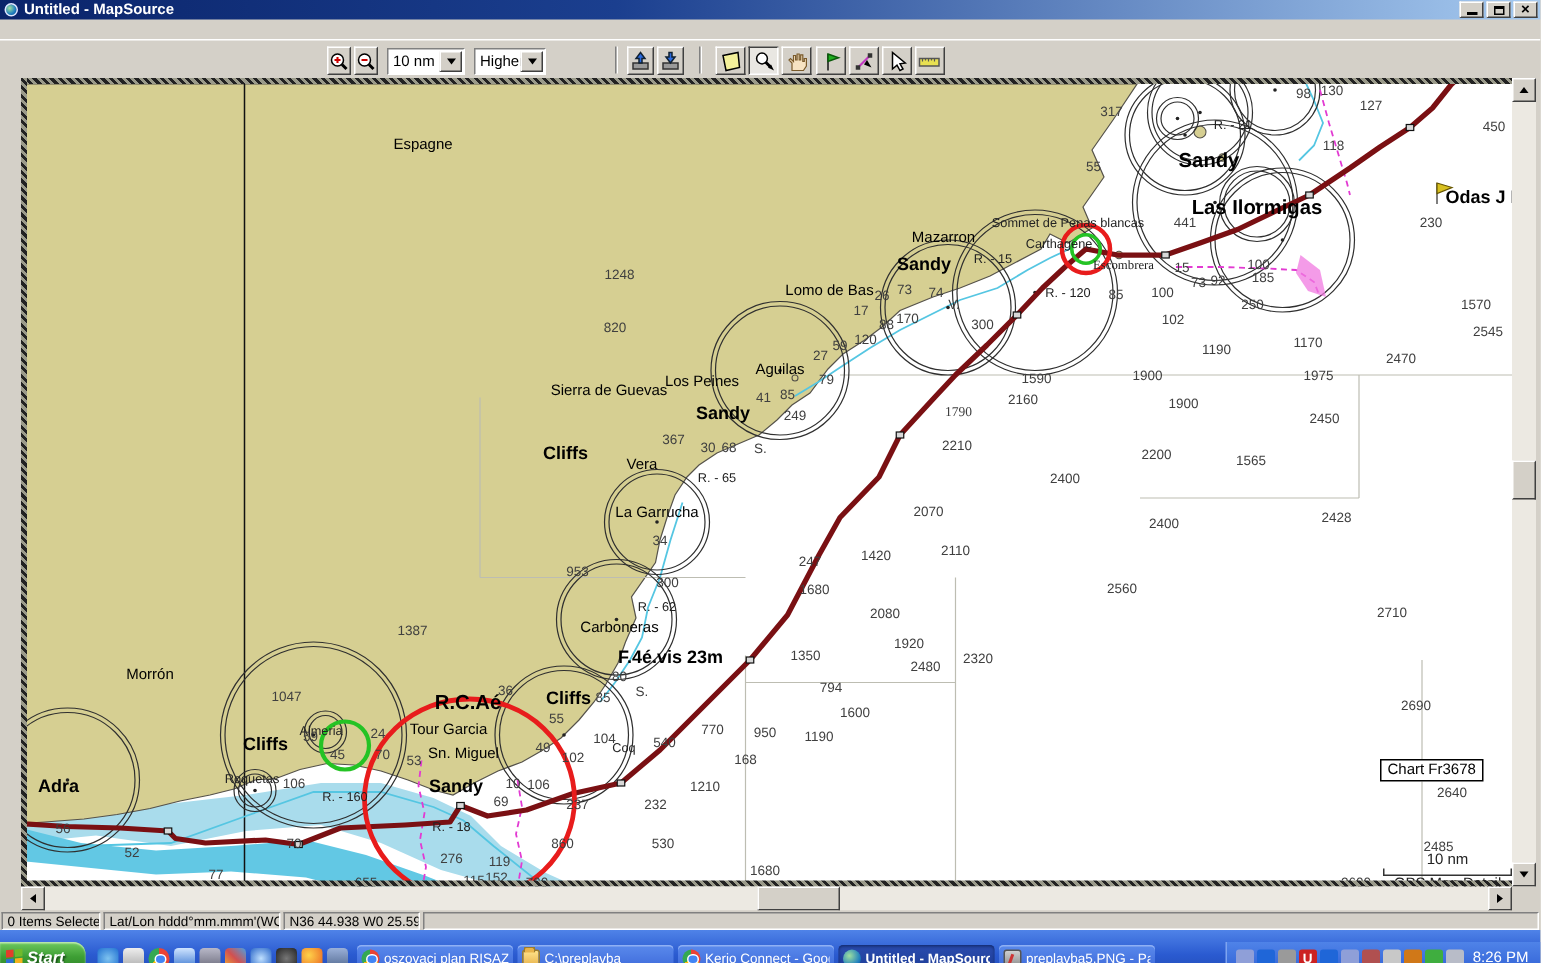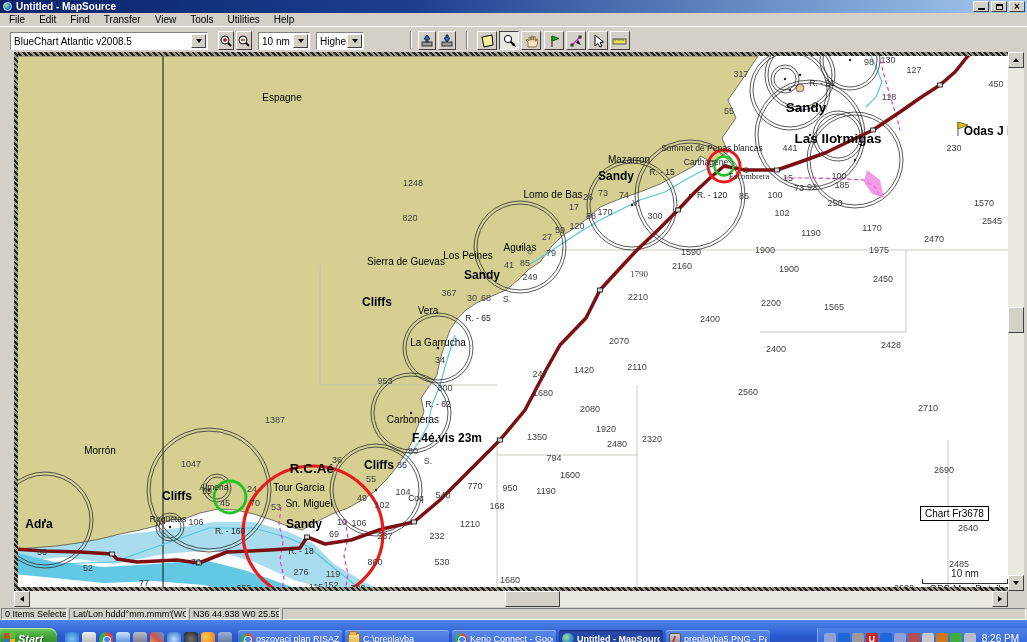--- a/index.html
+++ b/index.html
@@ -125,38 +125,22 @@
       <span class="winbtn">
           <i class="glyph-min"></i>
         </span>
       <span class="winbtn">
           <i class="glyph-restore"></i>
         </span>
       <span class="winbtn glyph-close">×</span>
     </span>
   </div>
 
-  <div id="menubar">
-      <span class="menu-item">File</span>
-      <span class="menu-item">Edit</span>
-      <span class="menu-item">Find</span>
-      <span class="menu-item">Transfer</span>
-      <span class="menu-item">View</span>
-      <span class="menu-item">Tools</span>
-      <span class="menu-item">Utilities</span>
-      <span class="menu-item">Help</span>
-    </div>
 
   <div id="toolbar">
-    <div class="combo" style="left:10px;top:5px;width:198px;">
-      <span class="combo-text">BlueChart Atlantic v2008.5</span>
-      <span class="combo-btn">
-          <i class="arr-down"></i>
-        </span>
-    </div>
     <div class="tbtn" style="left:218px;top:4px;width:16px;">
       <svg width="14" height="14">
           <circle cx="6" cy="6" r="4" fill="#fff" stroke="#000"></circle>
           <line x1="9" y1="9" x2="12" y2="12" stroke="#000" stroke-width="2"></line>
           <path d="M4,6 h4 M6,4 v4" stroke="#c00" stroke-width="1.4"></path>
         </svg>
     </div>
     <div class="tbtn" style="left:236px;top:4px;width:16px;">
       <svg width="14" height="14">
           <circle cx="6" cy="6" r="4" fill="#fff" stroke="#000"></circle>

